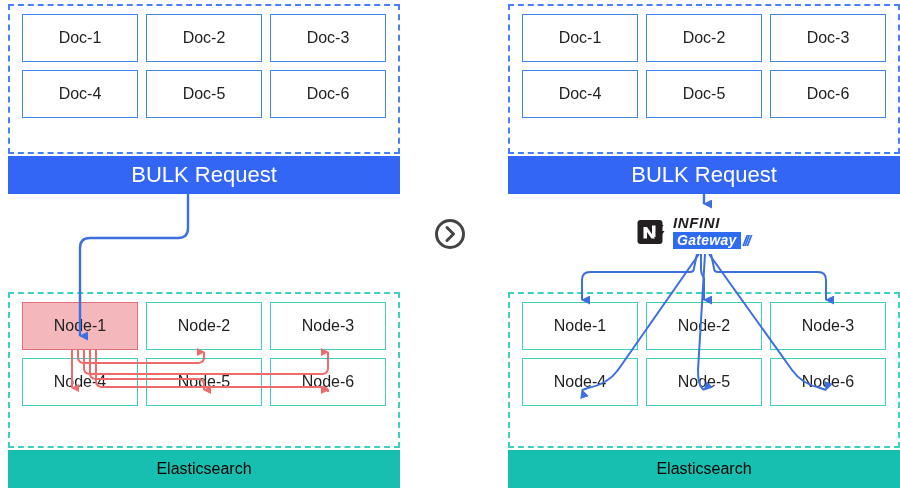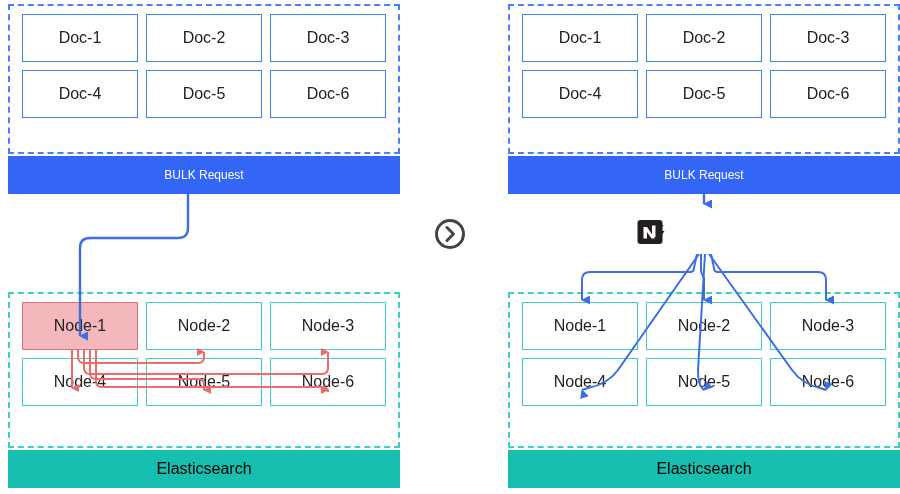--- a/index.html
+++ b/index.html
@@ -19,21 +19,21 @@
   .grid{position:absolute;left:14px;top:14px;width:364px;
         display:grid;grid-template-columns:repeat(3,116px);
         grid-template-rows:48px 48px;gap:8px 8px;}
   .cell{border:1.6px solid #3d86e8;background:#fff;display:flex;
         align-items:center;justify-content:center;font-size:16px;color:#222;}
   .cell.node{border-color:#3fcfc0;}
   .cell.node.hot{background:#f4b8bc;border-color:#e0717a;}
 
   
   .bulk-bar{position:absolute;left:0;top:156px;width:100%;height:38px;
-            background:#3366f5;color:#fff;font-size:12px;
+            background:#3366f5;color:#fff;font-size:22px;
             display:flex;align-items:center;justify-content:center;}
   .es-bar{position:absolute;left:0;top:450px;width:100%;height:38px;
           background:#17bfb0;color:#000000;font-size:16px;
           display:flex;align-items:center;justify-content:center;}
 
   
   .wires{position:absolute;left:0;top:0;width:392px;height:494px;
          pointer-events:none;overflow:visible;}
 
   
@@ -167,14 +167,21 @@
   </svg>
 
   <div class="gw" style="left:129px;top:210px;position:absolute;z-index:3;background:#fff;">
     <svg class="gw-mark" viewBox="0 0 30 30">
       <rect x="0.5" y="3" width="25" height="24" rx="3" fill="#231f20"></rect>
       <path d="M6,22 L6,9 L12,9 L12,17 L12,9 L19,9 L19,22 L13,22 L13,14 L13,22 Z" fill="#ffffff" opacity="0"></path>
       <path d="M6.5,21.5 L6.5,10 L10,10 L10,21.5 Z M10,10 L18,21.5 L14.5,21.5 L6.5,10 Z
                M15,8.5 L18.5,8.5 L18.5,20 L15,20 Z" fill="#ffffff"></path>
       <path d="M21,8 L26.5,8 L22.5,14 L27.5,14 L20,25 L22.5,16 L18.5,16 Z" fill="#231f20"></path>
     </svg>
+    <div class="gw-txt">
+      <div class="gw-infini">INFINI</div>
+      <div class="gw-row">
+        <div class="gw-gateway">Gateway</div>
+        <div class="gw-slashes">///</div>
+      </div>
+    </div>
   </div>
 </div>
 
 </body></html>

